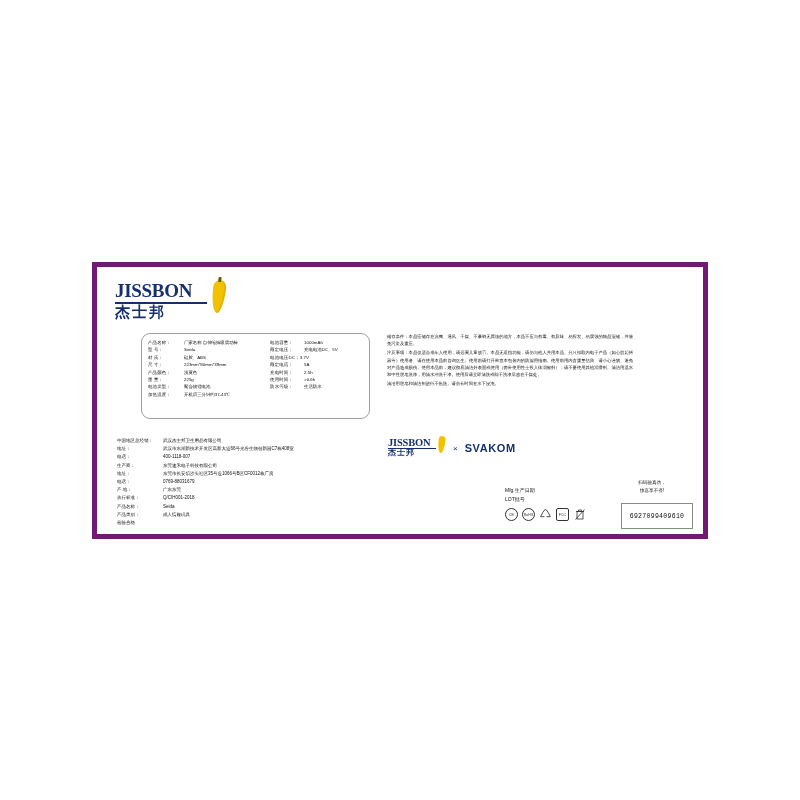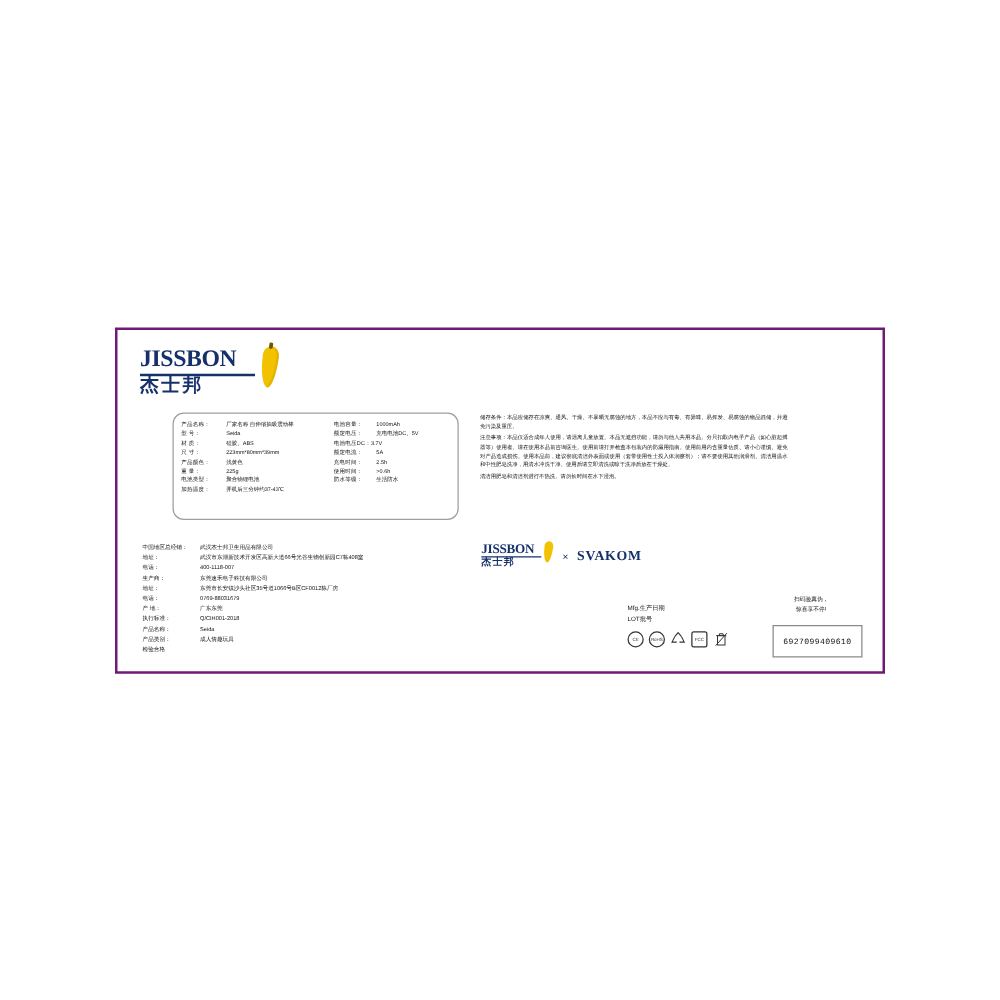--- a/index.html
+++ b/index.html
@@ -20,21 +20,21 @@
     background: #ffffff;
   }
   
   #artwork {
     position: absolute;
     left: 92px;
     top: 262px;
     width: 616px;
     height: 277px;
     background: #ffffff;
-    border: 2px solid #701a75;
+    border: 5px solid #701a75;
     box-sizing: border-box;
   }
   
   #brand {
     position: absolute;
     left: 18px;
     top: 14px;
     width: 120px;
     height: 46px;
   }
@@ -187,21 +187,21 @@
     background: #f2c100;
     border-radius: 55% 45% 45% 55% / 20% 25% 75% 80%;
     transform: rotate(8deg);
   }
   #cobrand-x {
     font-size: 8px;
     color: #16306b;
     padding: 0 1px;
   }
   #cobrand-sv {
-    font-family: Liberation Serif, serif;
+    font-family: Liberation Sans, sans-serif;
     font-weight: bold;
     font-size: 11px;
     letter-spacing: 0.6px;
     color: #16306b;
   }
 
   
   #mfg {
     position: absolute;
     left: 408px;

